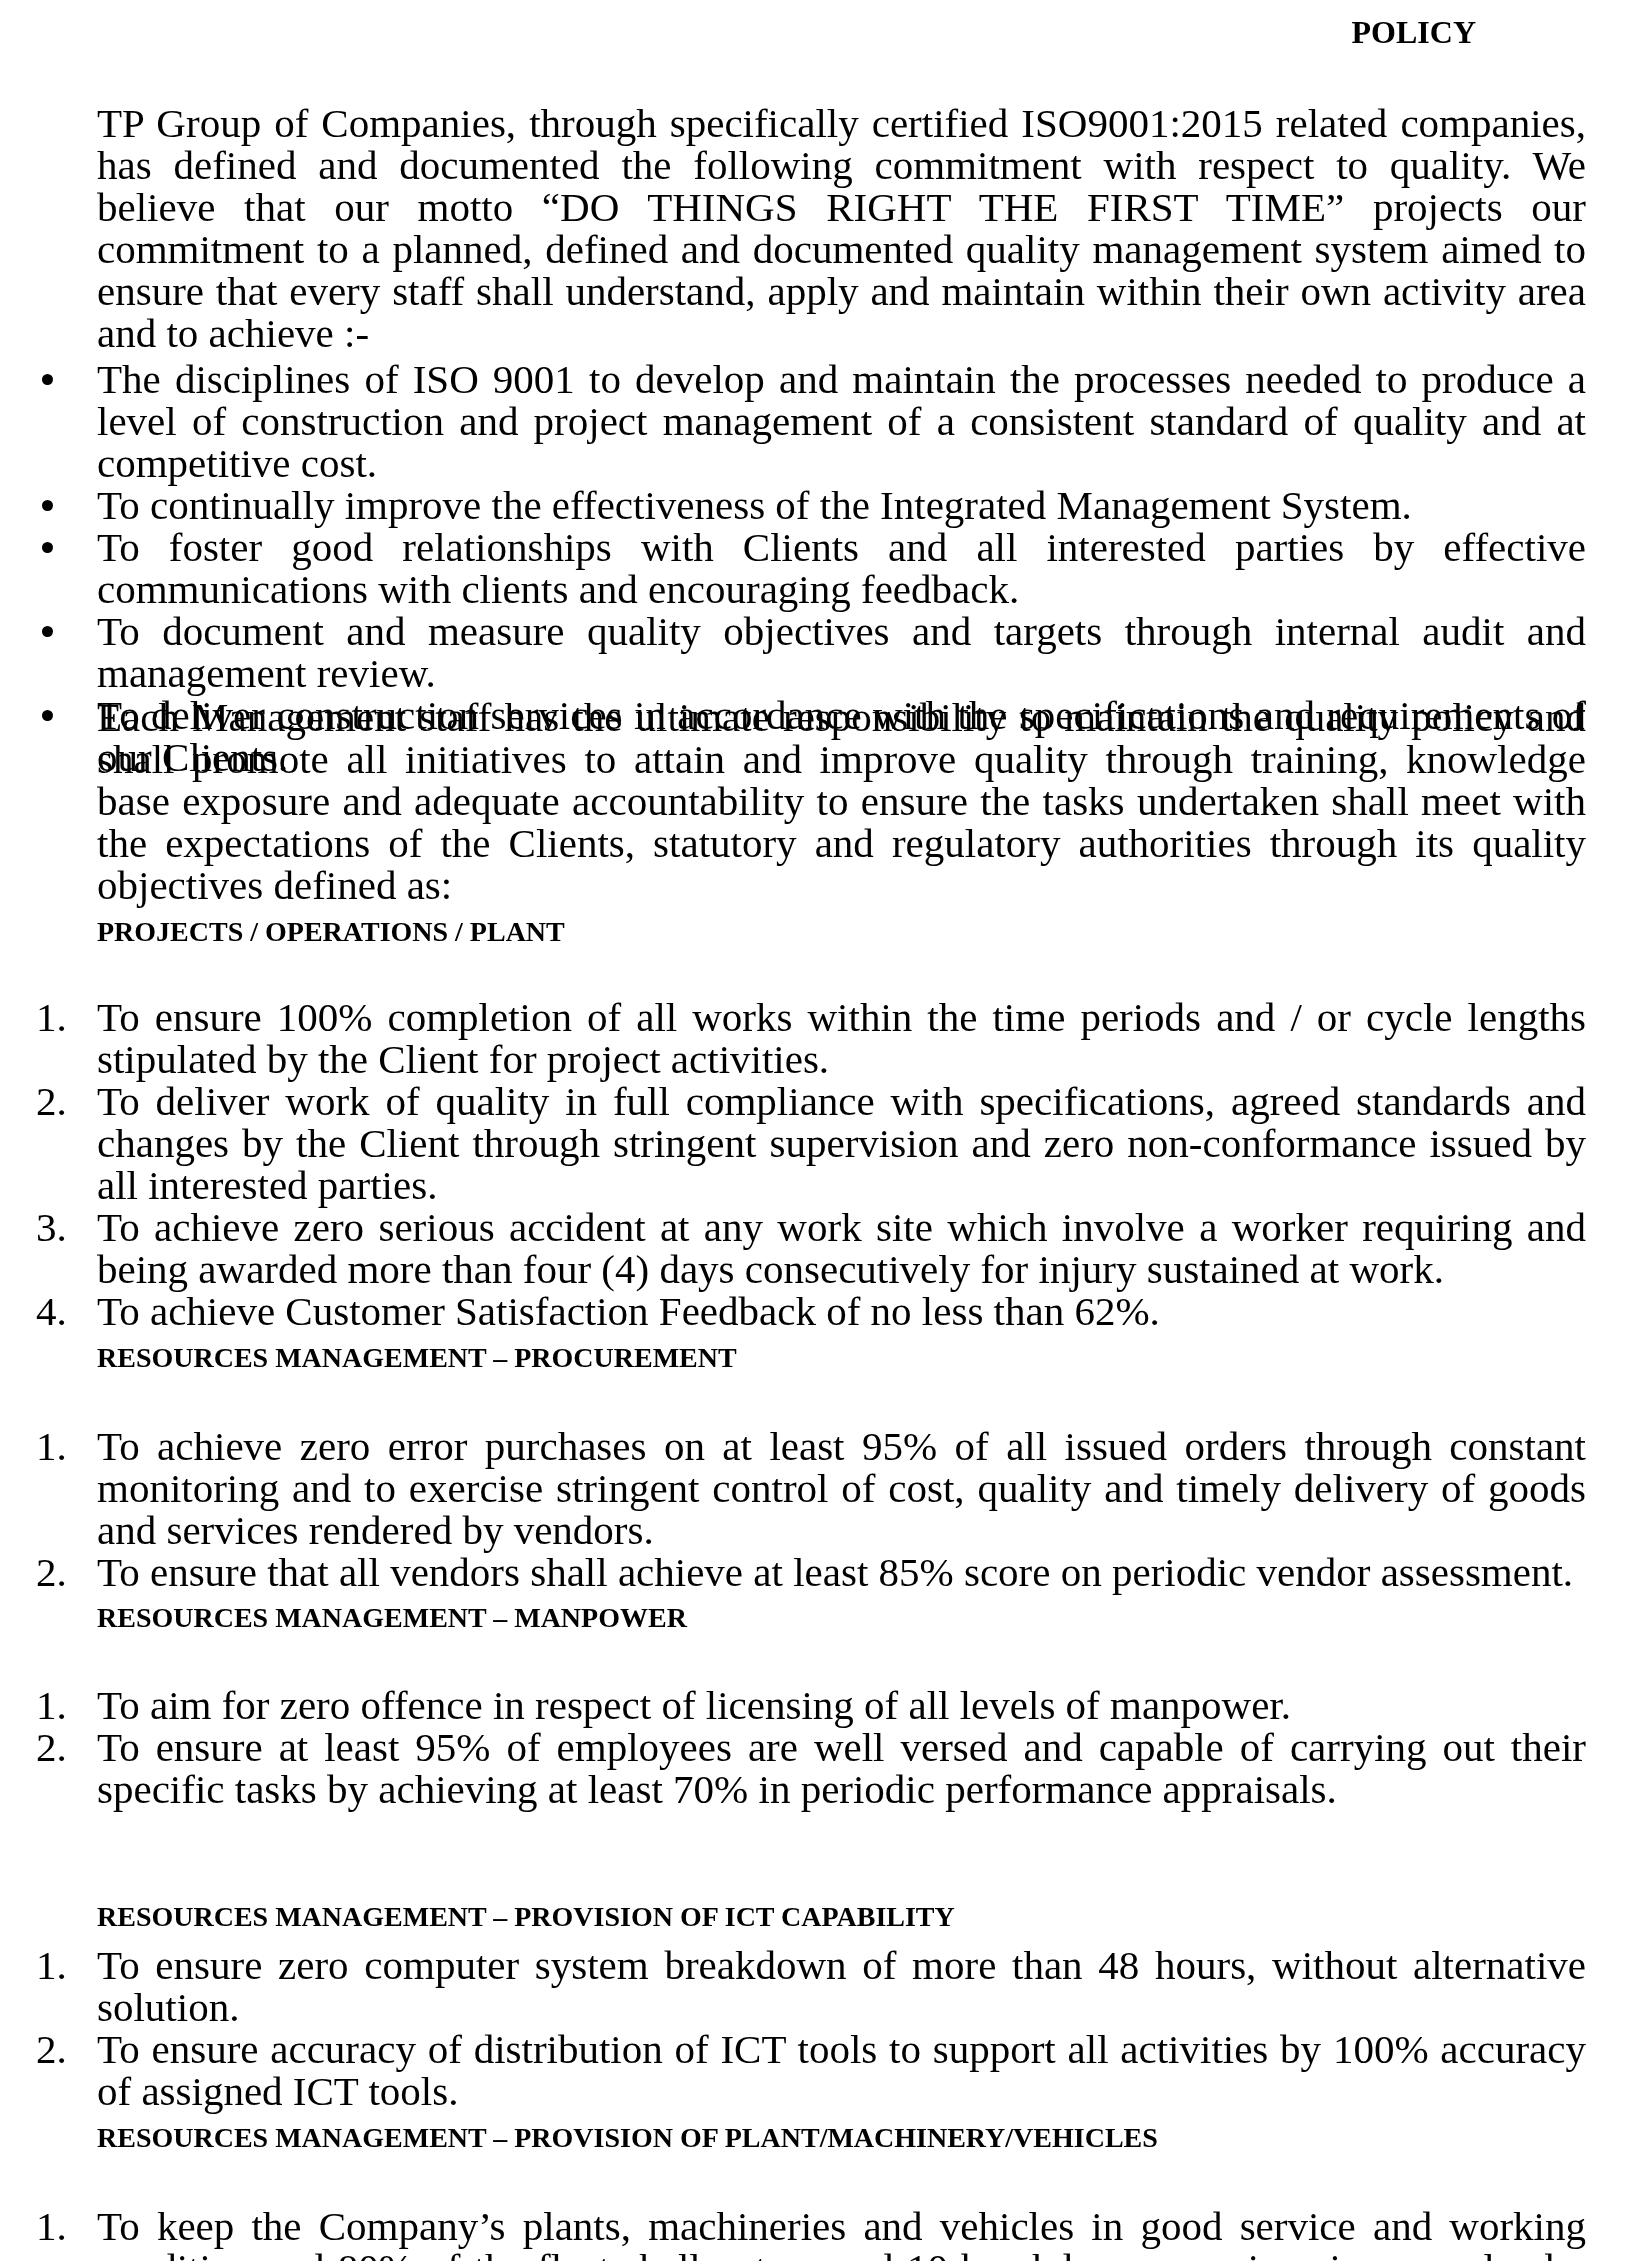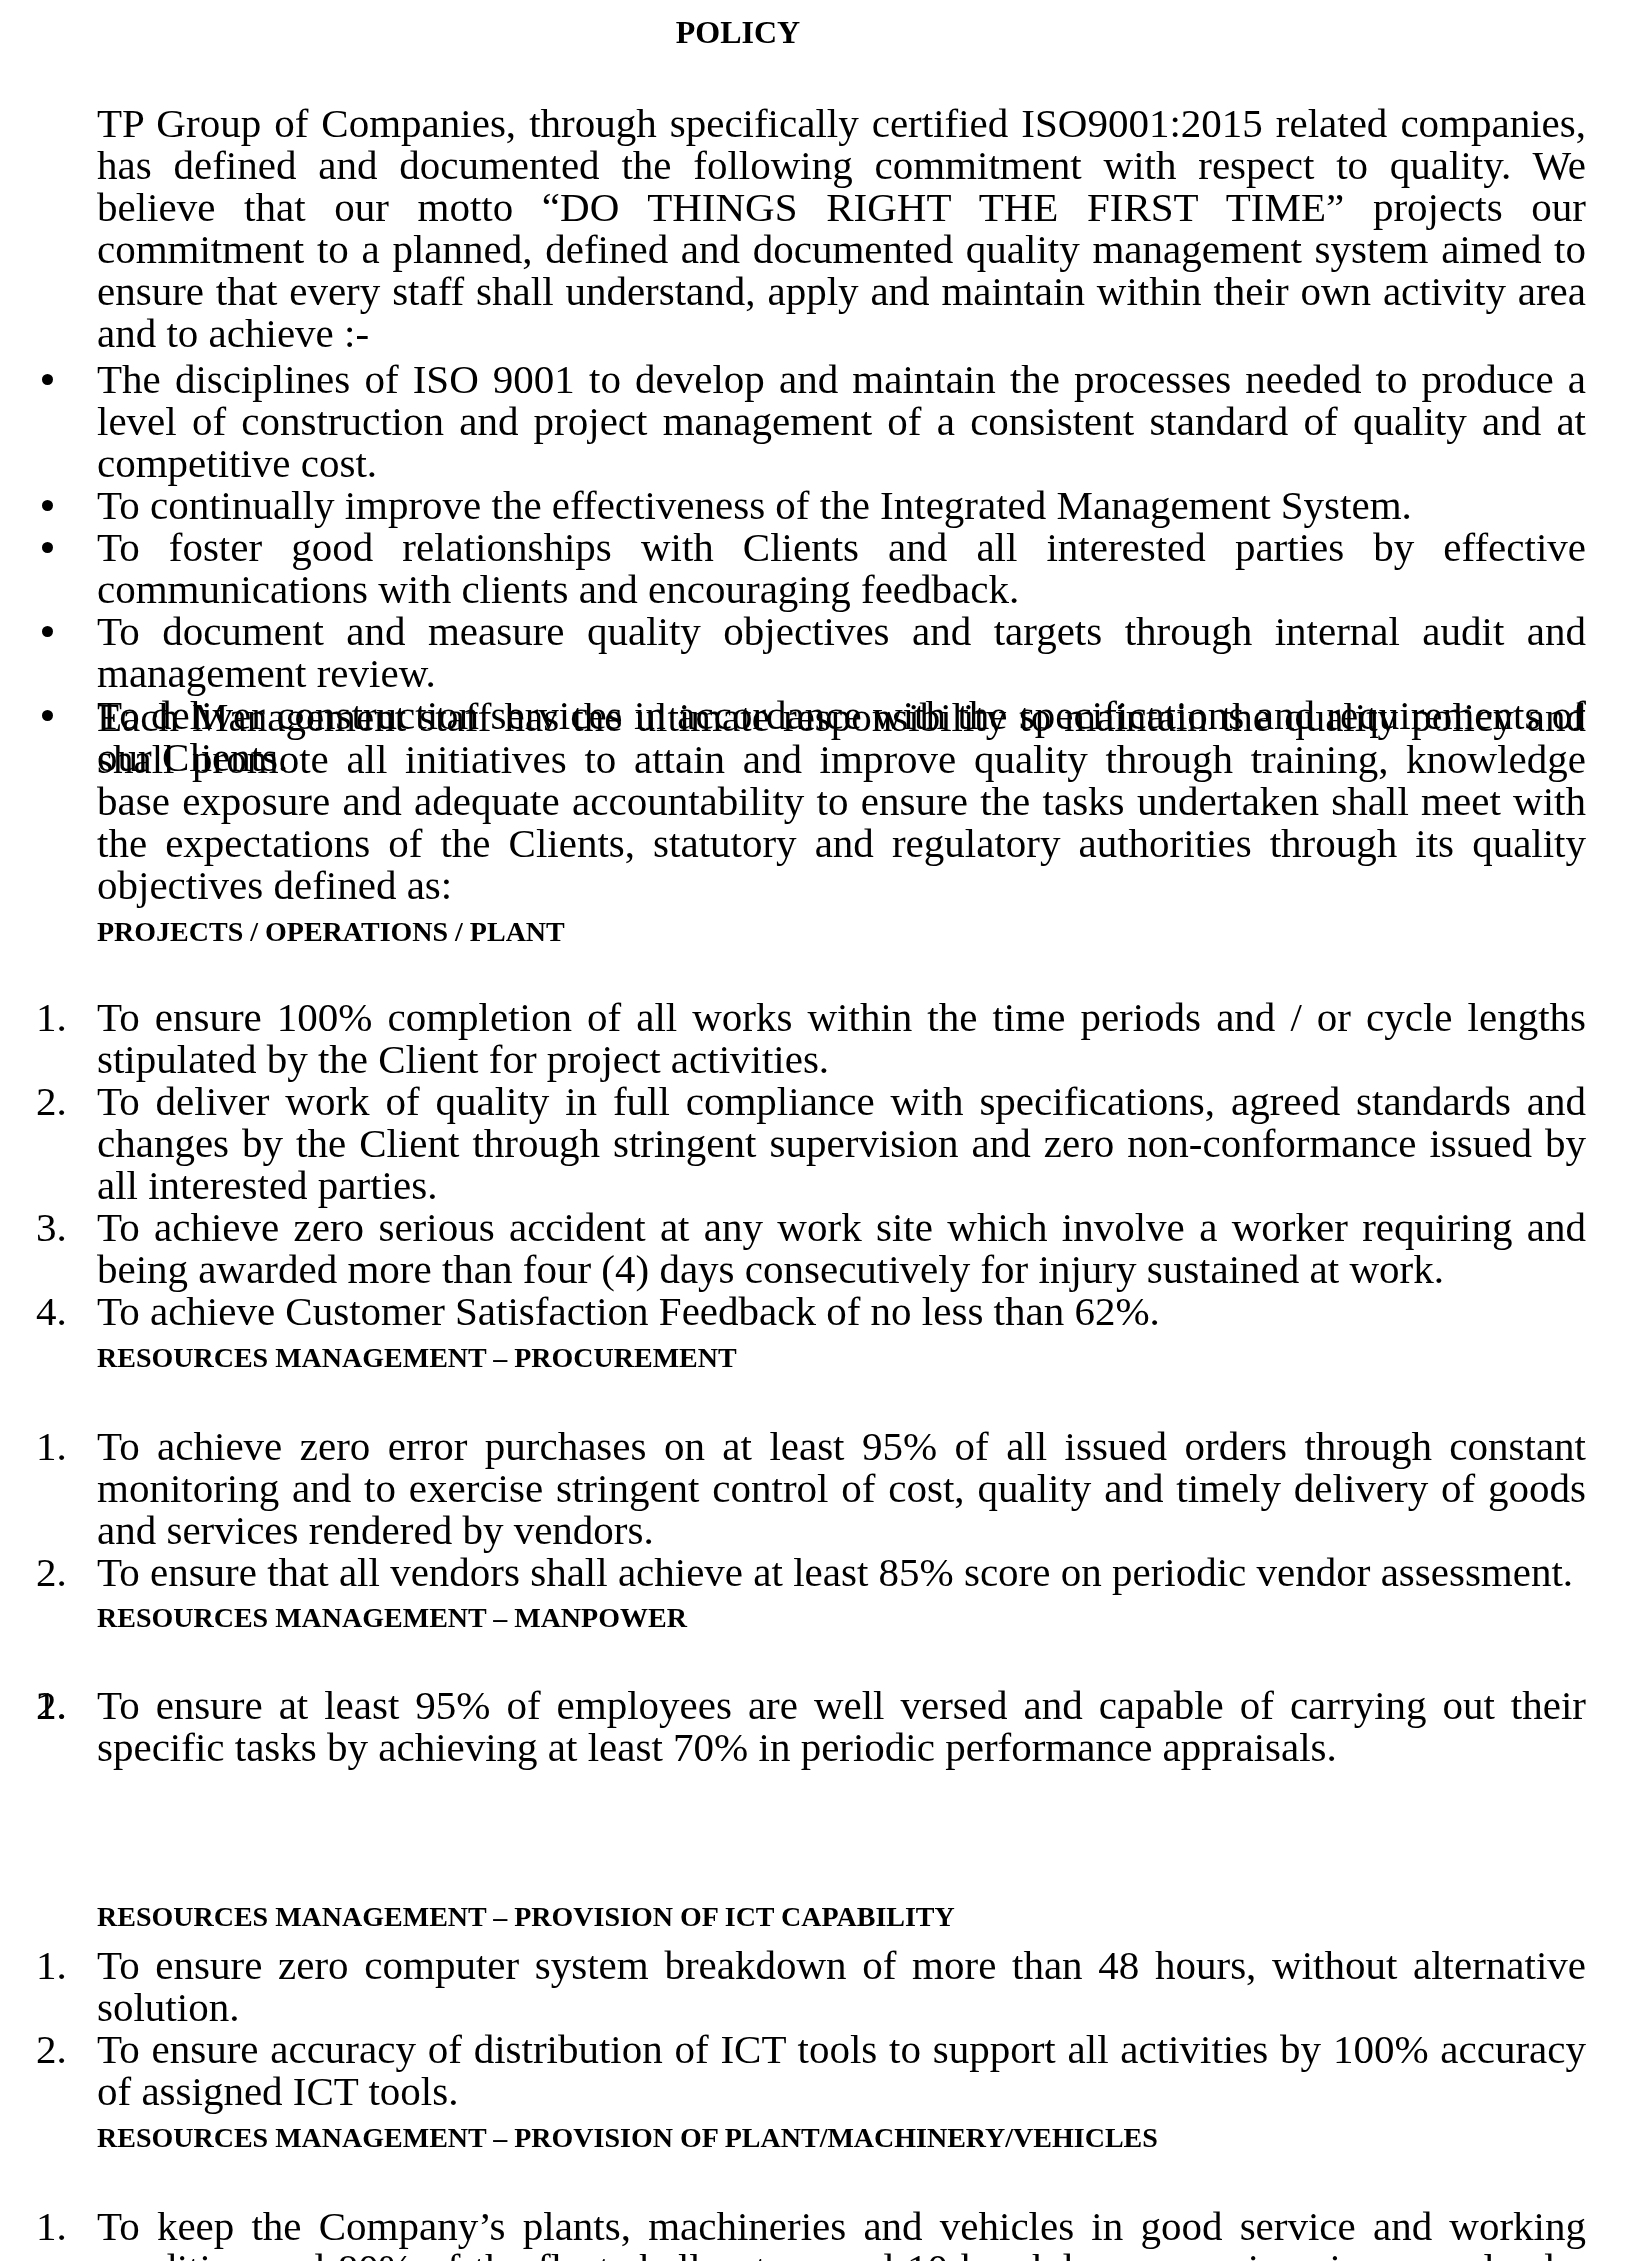--- a/index.html
+++ b/index.html
@@ -1,20 +1,20 @@
 <!DOCTYPE html>
 <html style="font-size:12.5px"><head>
 <meta charset="utf-8">
 <style>
   html, body { margin:0; padding:0; background:#ffffff; }
   body { width:1650px; height:2261px; position:relative; overflow:hidden;
          font-family:"Liberation Serif", "DejaVu Serif", serif; color:#000; }
   .blk { position:absolute; left:97px; width:1489px; font-size:41px; line-height:42px; }
   .just { text-align:justify; text-align-last:left; }
-  .title { position:absolute; left:0; width:1476px; top:11px; text-align:center; font-weight:bold; font-size:32px; line-height:42px; }
+  .title { position:absolute; left:0; width:1476px; top:11px; text-align:right; font-weight:bold; font-size:32px; line-height:42px; }
   .heading { position:absolute; left:97px; font-weight:bold; font-size:28px; line-height:42px; white-space:nowrap; }
   ul.bul, ol.num { margin:0; padding:0; list-style:none; }
   .item { position:relative; }
   .marker { position:absolute; left:-61px; width:31px; text-align:right; }
   .bullet-dot { position:absolute; left:-55px; top:15.6px; width:11px; height:11px; border-radius:50%; background:#000; }
 </style>
 </head>
 <body>
 
 <div class="title">POLICY</div>
@@ -40,21 +40,21 @@
 </ol>
 
 <div class="heading" style="top:1337px;">RESOURCES MANAGEMENT – PROCUREMENT</div>
 <ol class="num blk just" style="top:1425px;">
   <li class="item"><span class="marker">1.</span><span>To achieve zero error purchases on at least 95% of all issued orders through constant monitoring and to exercise stringent control of cost, quality and timely delivery of goods and services rendered by vendors.</span></li>
   <li class="item"><span class="marker">2.</span><span>To ensure that all vendors shall achieve at least 85% score on periodic vendor assessment.</span></li>
 </ol>
 
 <div class="heading" style="top:1597px;">RESOURCES MANAGEMENT – MANPOWER</div>
 <ol class="num blk just" style="top:1684px;">
-  <li class="item"><span class="marker">1.</span></li>
+  <li class="item"><span class="marker">1.</span><span>To aim for zero offence in respect of licensing of all levels of manpower.</span></li>
   <li class="item"><span class="marker">2.</span><span>To ensure at least 95% of employees are well versed and capable of carrying out their specific tasks by achieving at least 70% in periodic performance appraisals.</span></li>
 </ol>
 
 <div class="heading" style="top:1857px;margin-top:39px;">RESOURCES MANAGEMENT – PROVISION OF ICT CAPABILITY</div>
 <ol class="num blk just" style="top:1944px;">
   <li class="item"><span class="marker">1.</span><span>To ensure zero computer system breakdown of more than 48 hours, without alternative solution.</span></li>
   <li class="item"><span class="marker">2.</span><span>To ensure accuracy of distribution of ICT tools to support all activities by 100% accuracy of assigned ICT tools.</span></li>
 </ol>
 
 <div class="heading" style="top:2117px;">RESOURCES MANAGEMENT – PROVISION OF PLANT/MACHINERY/VEHICLES</div>

